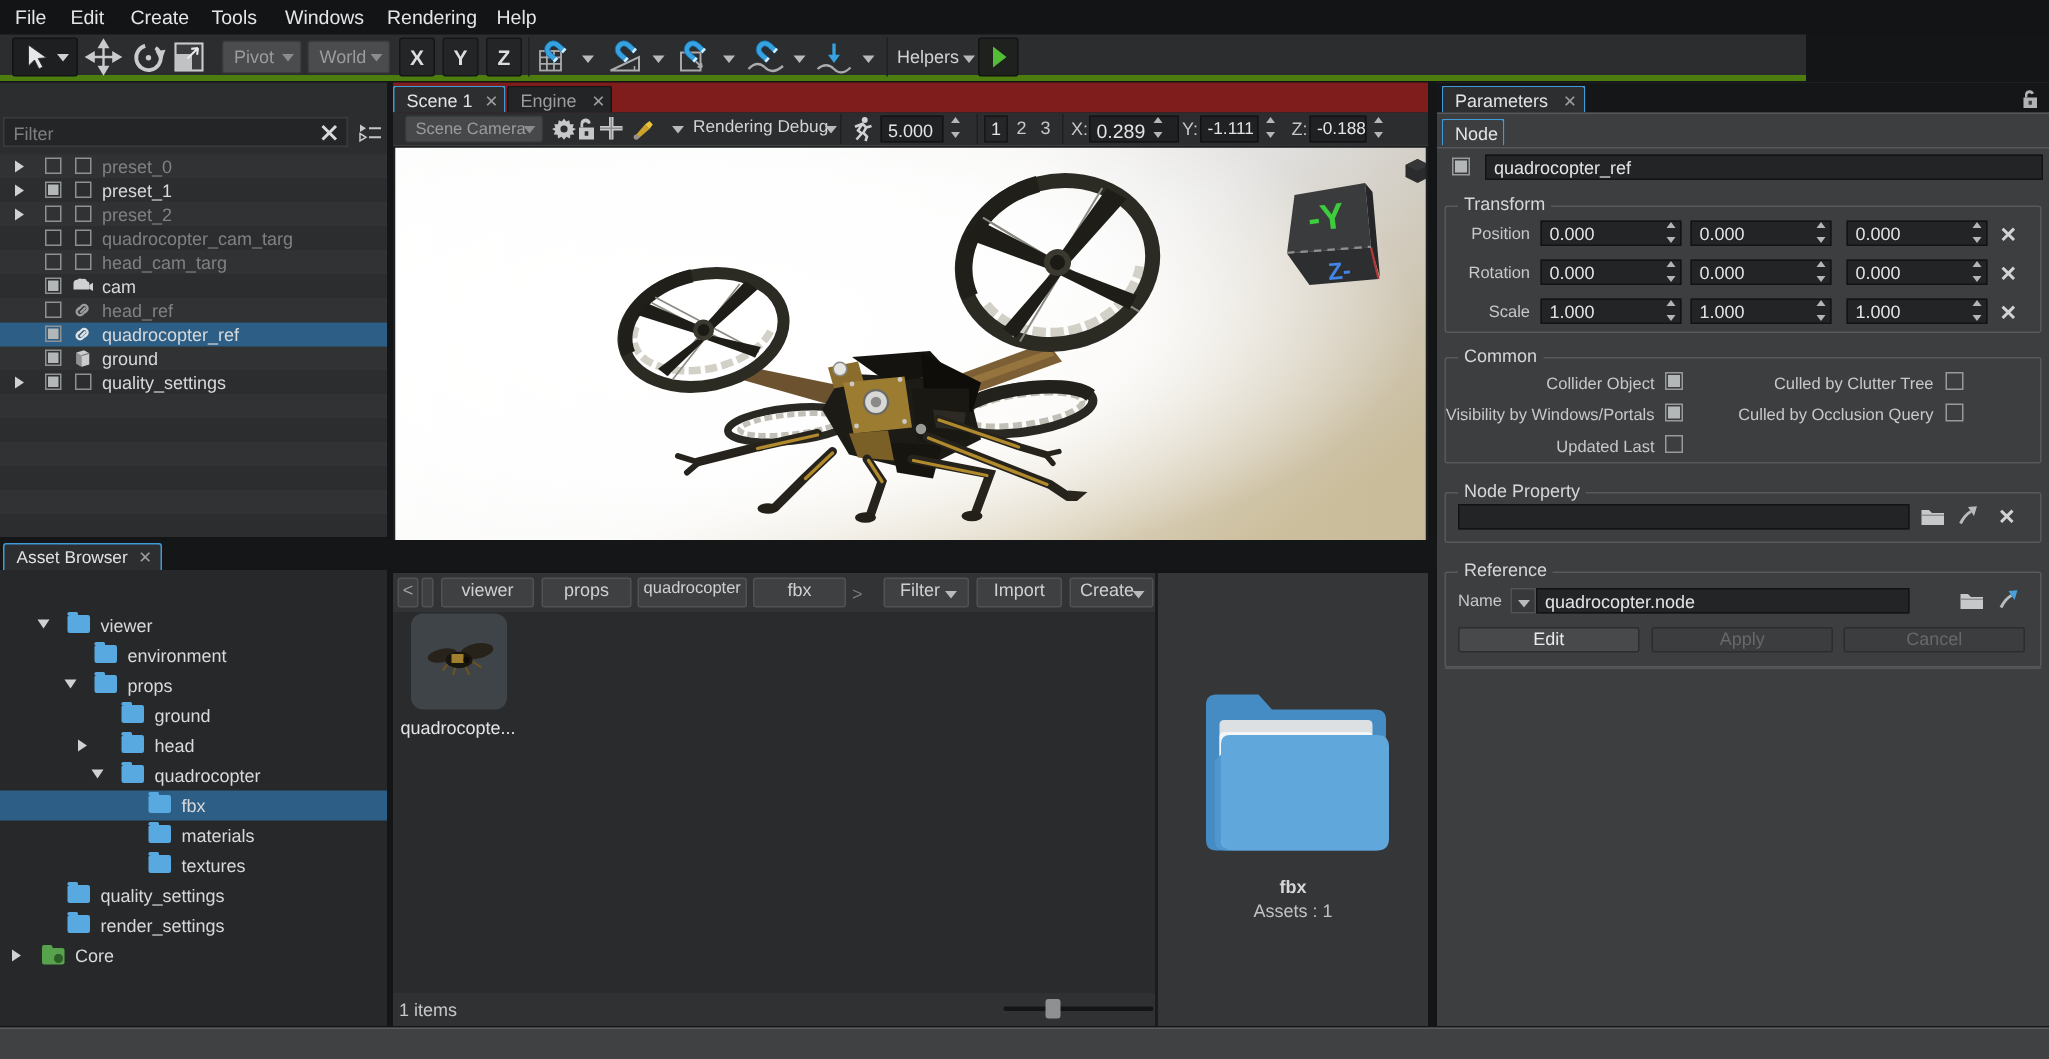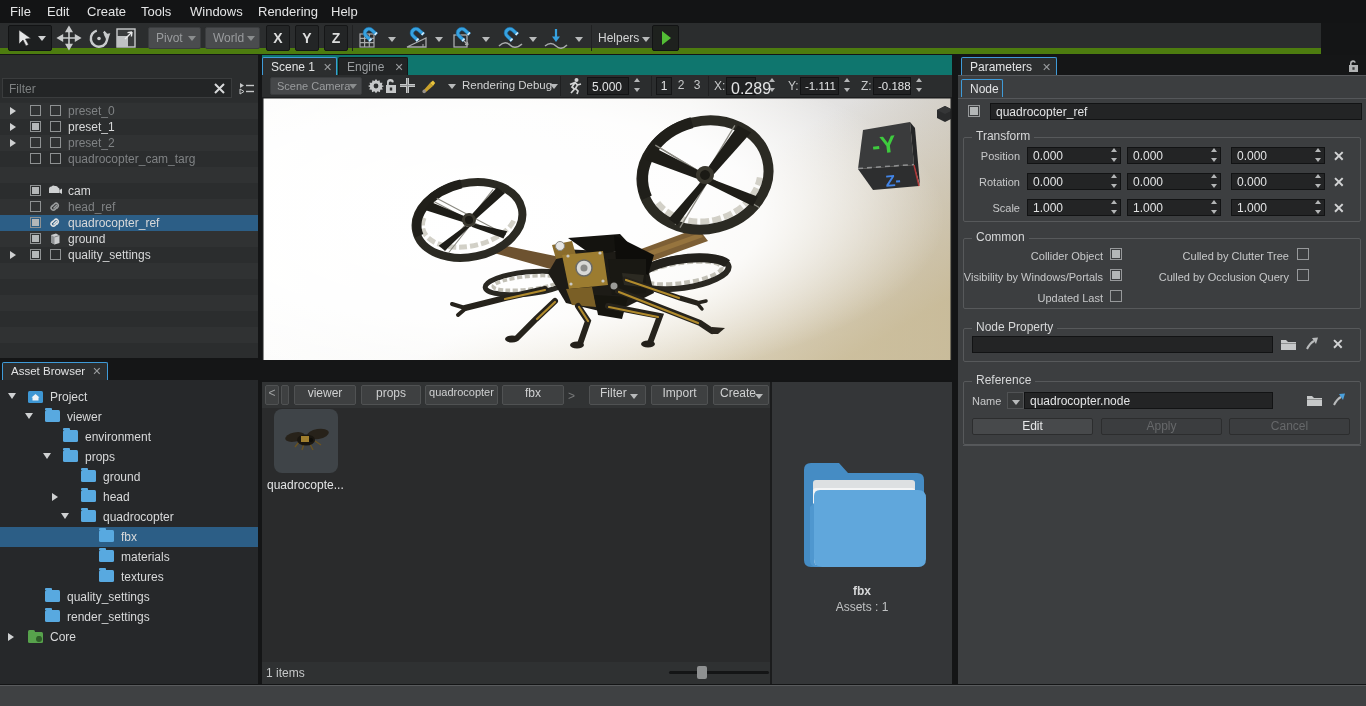--- a/index.html
+++ b/index.html
@@ -6,21 +6,21 @@
 html,body { width:1366px; height:706px; overflow:hidden; background:#141516;
   font-family:"Liberation Sans", sans-serif; color:#d6d7d8; font-size:12px; }
 .abs { position:absolute; }
 #root { position:relative; width:1366px; height:706px; }
 
 
 #menubar { left:0; top:0; width:1366px; height:23px; background:#131415; }
 #menubar span { display:inline-block; color:#e4e5e6; font-size:13px; padding:4px 8px; }
 
 
-#toolbar { left:0; top:23px; width:1321px; height:31px; background:#2b2d2e; border-bottom:6px solid #4d7c0f;}
+#toolbar { left:0; top:23px; width:1204px; height:31px; background:#2b2d2e; border-bottom:4px solid #4d7c0f;}
 .tbtn { position:absolute; top:2px; height:26px; border-radius:2px; }
 .combo { position:absolute; background:#4a4c4e; border:1px solid #3a3c3e; border-radius:2px;
   color:#9a9c9e; font-size:12px; }
 .combo .arr, .dd { position:absolute; right:4px; top:50%; margin-top:-2px; width:0; height:0;
   border-left:4px solid transparent; border-right:4px solid transparent; border-top:5px solid #8a8d8e; }
 .xyz { position:absolute; top:2px; width:24px; height:26px; background:#232526; border:1px solid #151617;
   border-radius:2px; color:#dcdddd; font-weight:bold; font-size:14px; text-align:center; line-height:24px; }
 .ddsmall { position:absolute; width:0; height:0; border-left:4px solid transparent;
   border-right:4px solid transparent; border-top:5px solid #b8babb; }
 
@@ -237,20 +237,25 @@
           <span class="exp" style="left:10px;"></span>
           <span class="chk" style="left:30px;"></span>
           <span class="chk" style="left:50px;"></span>
           <span style="position:absolute;left:68px;">preset_2</span>
         </div>
       <div class="trow dim" style="top:49px;">
           <span class="chk" style="left:30px;"></span>
           <span class="chk" style="left:50px;"></span>
           <span style="position:absolute;left:68px;">quadrocopter_cam_targ</span>
         </div>
+      <div class="trow dim" style="top:65px;">
+          <span class="chk" style="left:30px;"></span>
+          <span class="chk" style="left:50px;"></span>
+          <span style="position:absolute;left:68px;">head_cam_targ</span>
+        </div>
       <div class="trow" style="top:81px;">
           <span class="chk on" style="left:30px;"></span>
         <svg style="position:absolute;left:48px;top:2px" width="15" height="12">
             <path d="M1 4 Q1 1.5 3.5 1.5 Q5 0 7 1 Q9.5 0.5 10 2.5 Q12 3 11.5 5 L11.5 8 L1 8 Z" fill="#cfd1d2"></path>
             <path d="M11.5 5 L14 3.5 L14 9 L11.5 7.5 Z" fill="#cfd1d2"></path>
           </svg>
         <span style="position:absolute;left:68px;">cam</span>
         </div>
       <div class="trow dim" style="top:97px;">
           <span class="chk" style="left:30px;"></span>
@@ -284,21 +289,21 @@
         <span style="position:absolute;left:68px;">ground</span>
         </div>
       <div class="trow" style="top:145px;">
           <span class="exp" style="left:10px;"></span>
           <span class="chk on" style="left:30px;"></span>
           <span class="chk" style="left:50px;"></span>
           <span style="position:absolute;left:68px;">quality_settings</span>
         </div>
     </div>
   </div>
-  <div id="centerTabs" class="tabbar abs" style="background:#0f766e; width:690px;">
+  <div id="centerTabs" class="tabbar abs" style="background:#7f1d1d; width:690px;">
     <div class="tab" style="left:0px; width:75px;">Scene 1<span class="x" style="margin-left:8px">✕</span></div>
     <div class="tab inactive" style="left:76px; width:70px;">Engine<span class="x">✕</span></div>
   </div>
   <div id="vptoolbar" class="abs">
     <div class="combo" style="left:8px; top:2px; width:92px; height:18px; line-height:16px; padding-left:6px; font-size:11px; background:#46484a;">Scene Camera<span class="arr"></span></div>
 
     <svg style="position:absolute; left:106px; top:3px;" width="16" height="16">
       <path d="M8 1 L9.5 3 L11.5 2.2 L12 4.8 L14.5 4.8 L13.8 7.2 L16 8 L13.8 9.3 L14.8 11.6 L12.2 11.8 L12 14.3 L9.6 13.2 L8 15.2 L6.4 13.2 L4 14.3 L3.8 11.8 L1.2 11.6 L2.2 9.3 L0 8 L2.2 7 L1.5 4.8 L4 4.8 L4.5 2.2 L6.5 3 Z" fill="#c6c8c9"></path>
       <circle cx="8" cy="8" r="2.4" fill="#2b2d2e"></circle>
     </svg>
@@ -329,21 +334,21 @@
       <path d="M4 7.5 L9 5.5 L11.5 8 L9.5 11.5 L12 14 L11 17 M9 5.5 L6 10 L8.5 12 L5 16 M11.5 8 L15 7" stroke="#d2d3d4" stroke-width="1.7" fill="none"></path>
     </svg>
     <div class="spin" style="left:325px; top:2px; width:42px; height:18px;">5.000</div>
     <div class="spinarr" style="left:370px; top:11px;"></div>
     <div style="position:absolute; left:389px; top:1px; width:1px; height:20px; background:#1f2021;"></div>
     <div style="position:absolute; left:394px; top:2px; width:16px; height:18px; background:#242627; border:1px solid #151617; text-align:center; line-height:17px; color:#e3e4e5;">1</div>
     <div style="position:absolute; left:411px; top:2px; width:16px; height:18px; text-align:center; line-height:17px; color:#c6c8c9;">2</div>
     <div style="position:absolute; left:427px; top:2px; width:16px; height:18px; text-align:center; line-height:17px; color:#c6c8c9;">3</div>
     <div style="position:absolute; left:446px; top:1px; width:1px; height:20px; background:#1f2021;"></div>
     <div style="position:absolute; left:452px; top:4px; color:#c6c8c9;">X:</div>
-    <div class="spin" style="left:464px; top:2px; width:30px; height:18px; font-size:16px;">0.289</div>
+    <div class="spin" style="left:464px; top:2px; width:60px; height:18px; font-size:13px;">0.289</div>
     <div class="spinarr" style="left:505px; top:11px;"></div>
     <div style="position:absolute; left:526px; top:4px; color:#c6c8c9;">Y:</div>
     <div class="spin" style="left:538px; top:2px; width:39px; height:18px; font-size:11.5px;">-1.111</div>
     <div class="spinarr" style="left:580px; top:11px;"></div>
     <div style="position:absolute; left:599px; top:4px; color:#c6c8c9;">Z:</div>
     <div class="spin" style="left:611px; top:2px; width:38px; height:18px; font-size:11.5px;">-0.188</div>
     <div class="spinarr" style="left:652px; top:11px;"></div>
   </div>
   <div id="viewport" class="abs"><svg width="690" height="266" viewBox="0 0 690 266">
     <defs>
@@ -562,28 +567,20 @@
     <div class="btn" style="left:14px; top:363px; width:121px;">Edit</div>
     <div class="btn dis" style="left:143px; top:363px; width:121px;">Apply</div>
     <div class="btn dis" style="left:271px; top:363px; width:121px;">Cancel</div>
     <div style="position:absolute; left:5px; top:390px; width:398px; height:1px; background:#55575a;"></div>
   </div>
   <div id="bctabbar" class="abs">
     <div class="tab" style="left:2px; width:106px; font-size:11.5px;">Asset Browser<span class="x" style="margin-left:7px">✕</span></div>
     <div class="tab inactive" style="left:108px; width:78px;margin-top:44px;">Console<span class="x">✕</span></div>
   </div>
   <div id="assetpanel" class="abs">
-    <div class="arow" style="top:7px;">
-        <span class="expd" style="left:8px;"></span>
-      <svg style="position:absolute;left:28px;top:3px" width="16" height="14">
-          <rect x="0" y="1" width="15" height="12" rx="1.5" fill="#3e97d4"></rect>
-          <path d="M7.5 4 L11.5 7.5 L10.5 7.5 L10.5 10.5 L4.5 10.5 L4.5 7.5 L3.5 7.5 Z" fill="#eef3f6"></path>
-        </svg>
-      <span style="position:absolute;left:50px;">Project</span>
-      </div>
     <div class="arow" style="top:27px;">
         <span class="expd" style="left:25px;"></span>
         <span class="folder" style="left:45px;"></span>
         <span style="position:absolute;left:67px;">viewer</span>
       </div>
     <div class="arow" style="top:47px;">
         <span class="folder" style="left:63px;"></span>
         <span style="position:absolute;left:85px;">environment</span>
       </div>
     <div class="arow" style="top:67px;">

